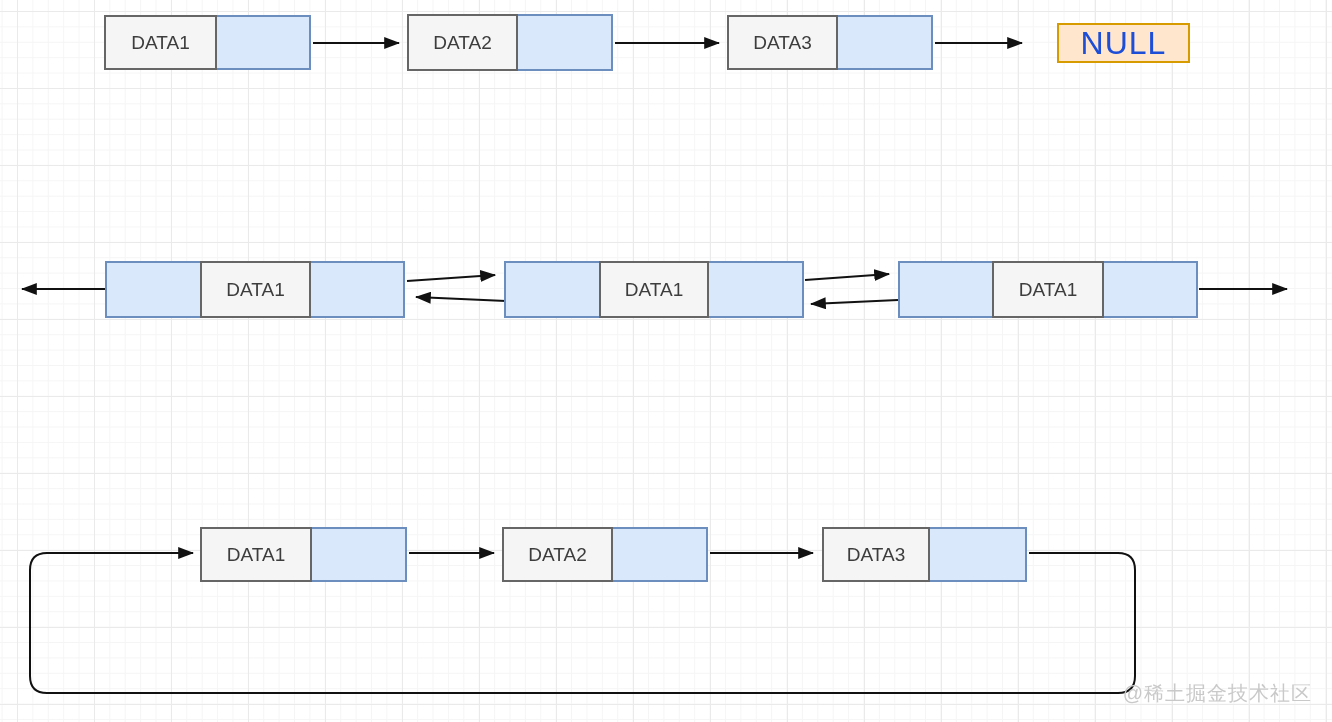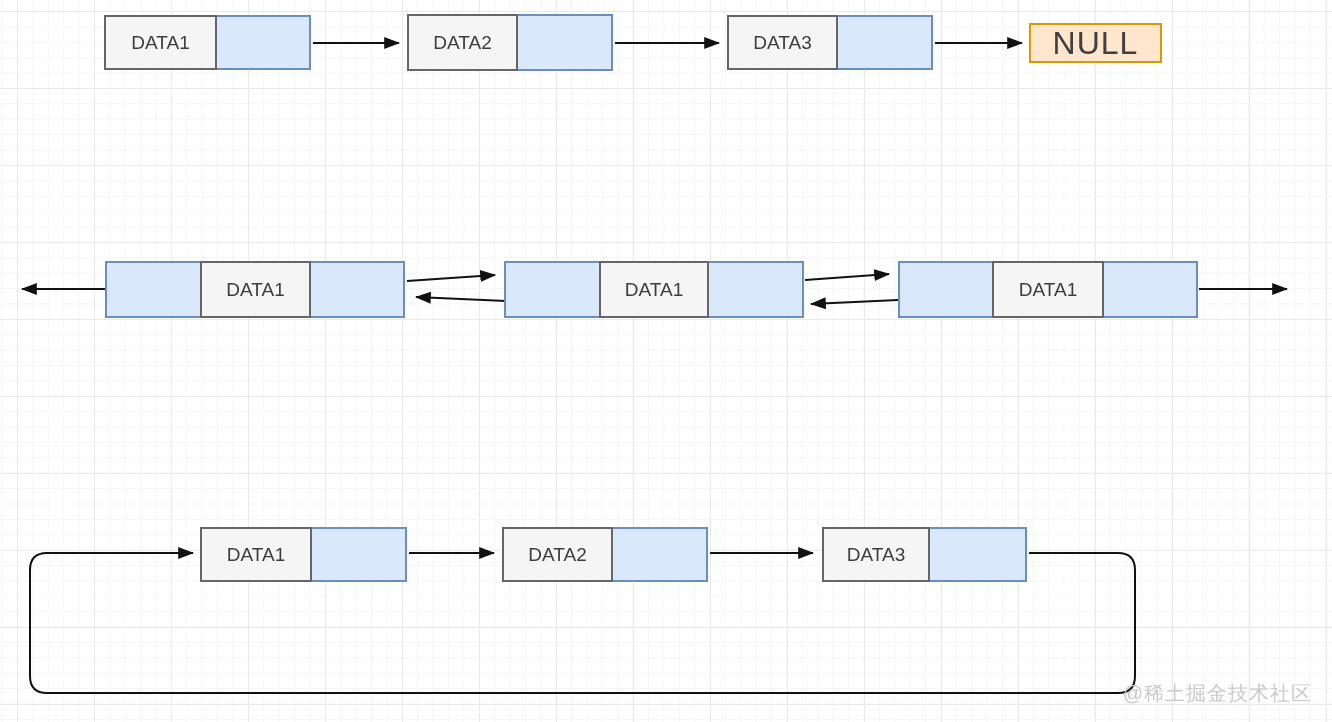--- a/index.html
+++ b/index.html
@@ -25,21 +25,21 @@
     font-size:19px;color:#3d3d3d;
   }
   .cell.data{background:#f5f5f5;border:2px solid #666666;}
   .cell.ptr{background:#dae8fc;border:2px solid #6c8ebf;}
   .cell.ptr.pr{border-left:none;}
   .cell.ptr.pl{border-right:none;}
   .null-box{
     position:absolute;box-sizing:border-box;
     background:#ffe6cc;border:2px solid #d79b00;
     display:flex;align-items:center;justify-content:center;
-    font-size:32px;color:#404040;letter-spacing:1px;line-height:1;
+    font-size:32px;color:#1d4ed8;letter-spacing:1px;line-height:1;margin-left:28px;
   }
   .watermark{
     position:absolute;right:20px;bottom:15px;
     font-size:20px;color:#c9c9c9;letter-spacing:1px;
     user-select:none;
     margin-left:27px;
   }
 </style>
 </head>
 <body>

